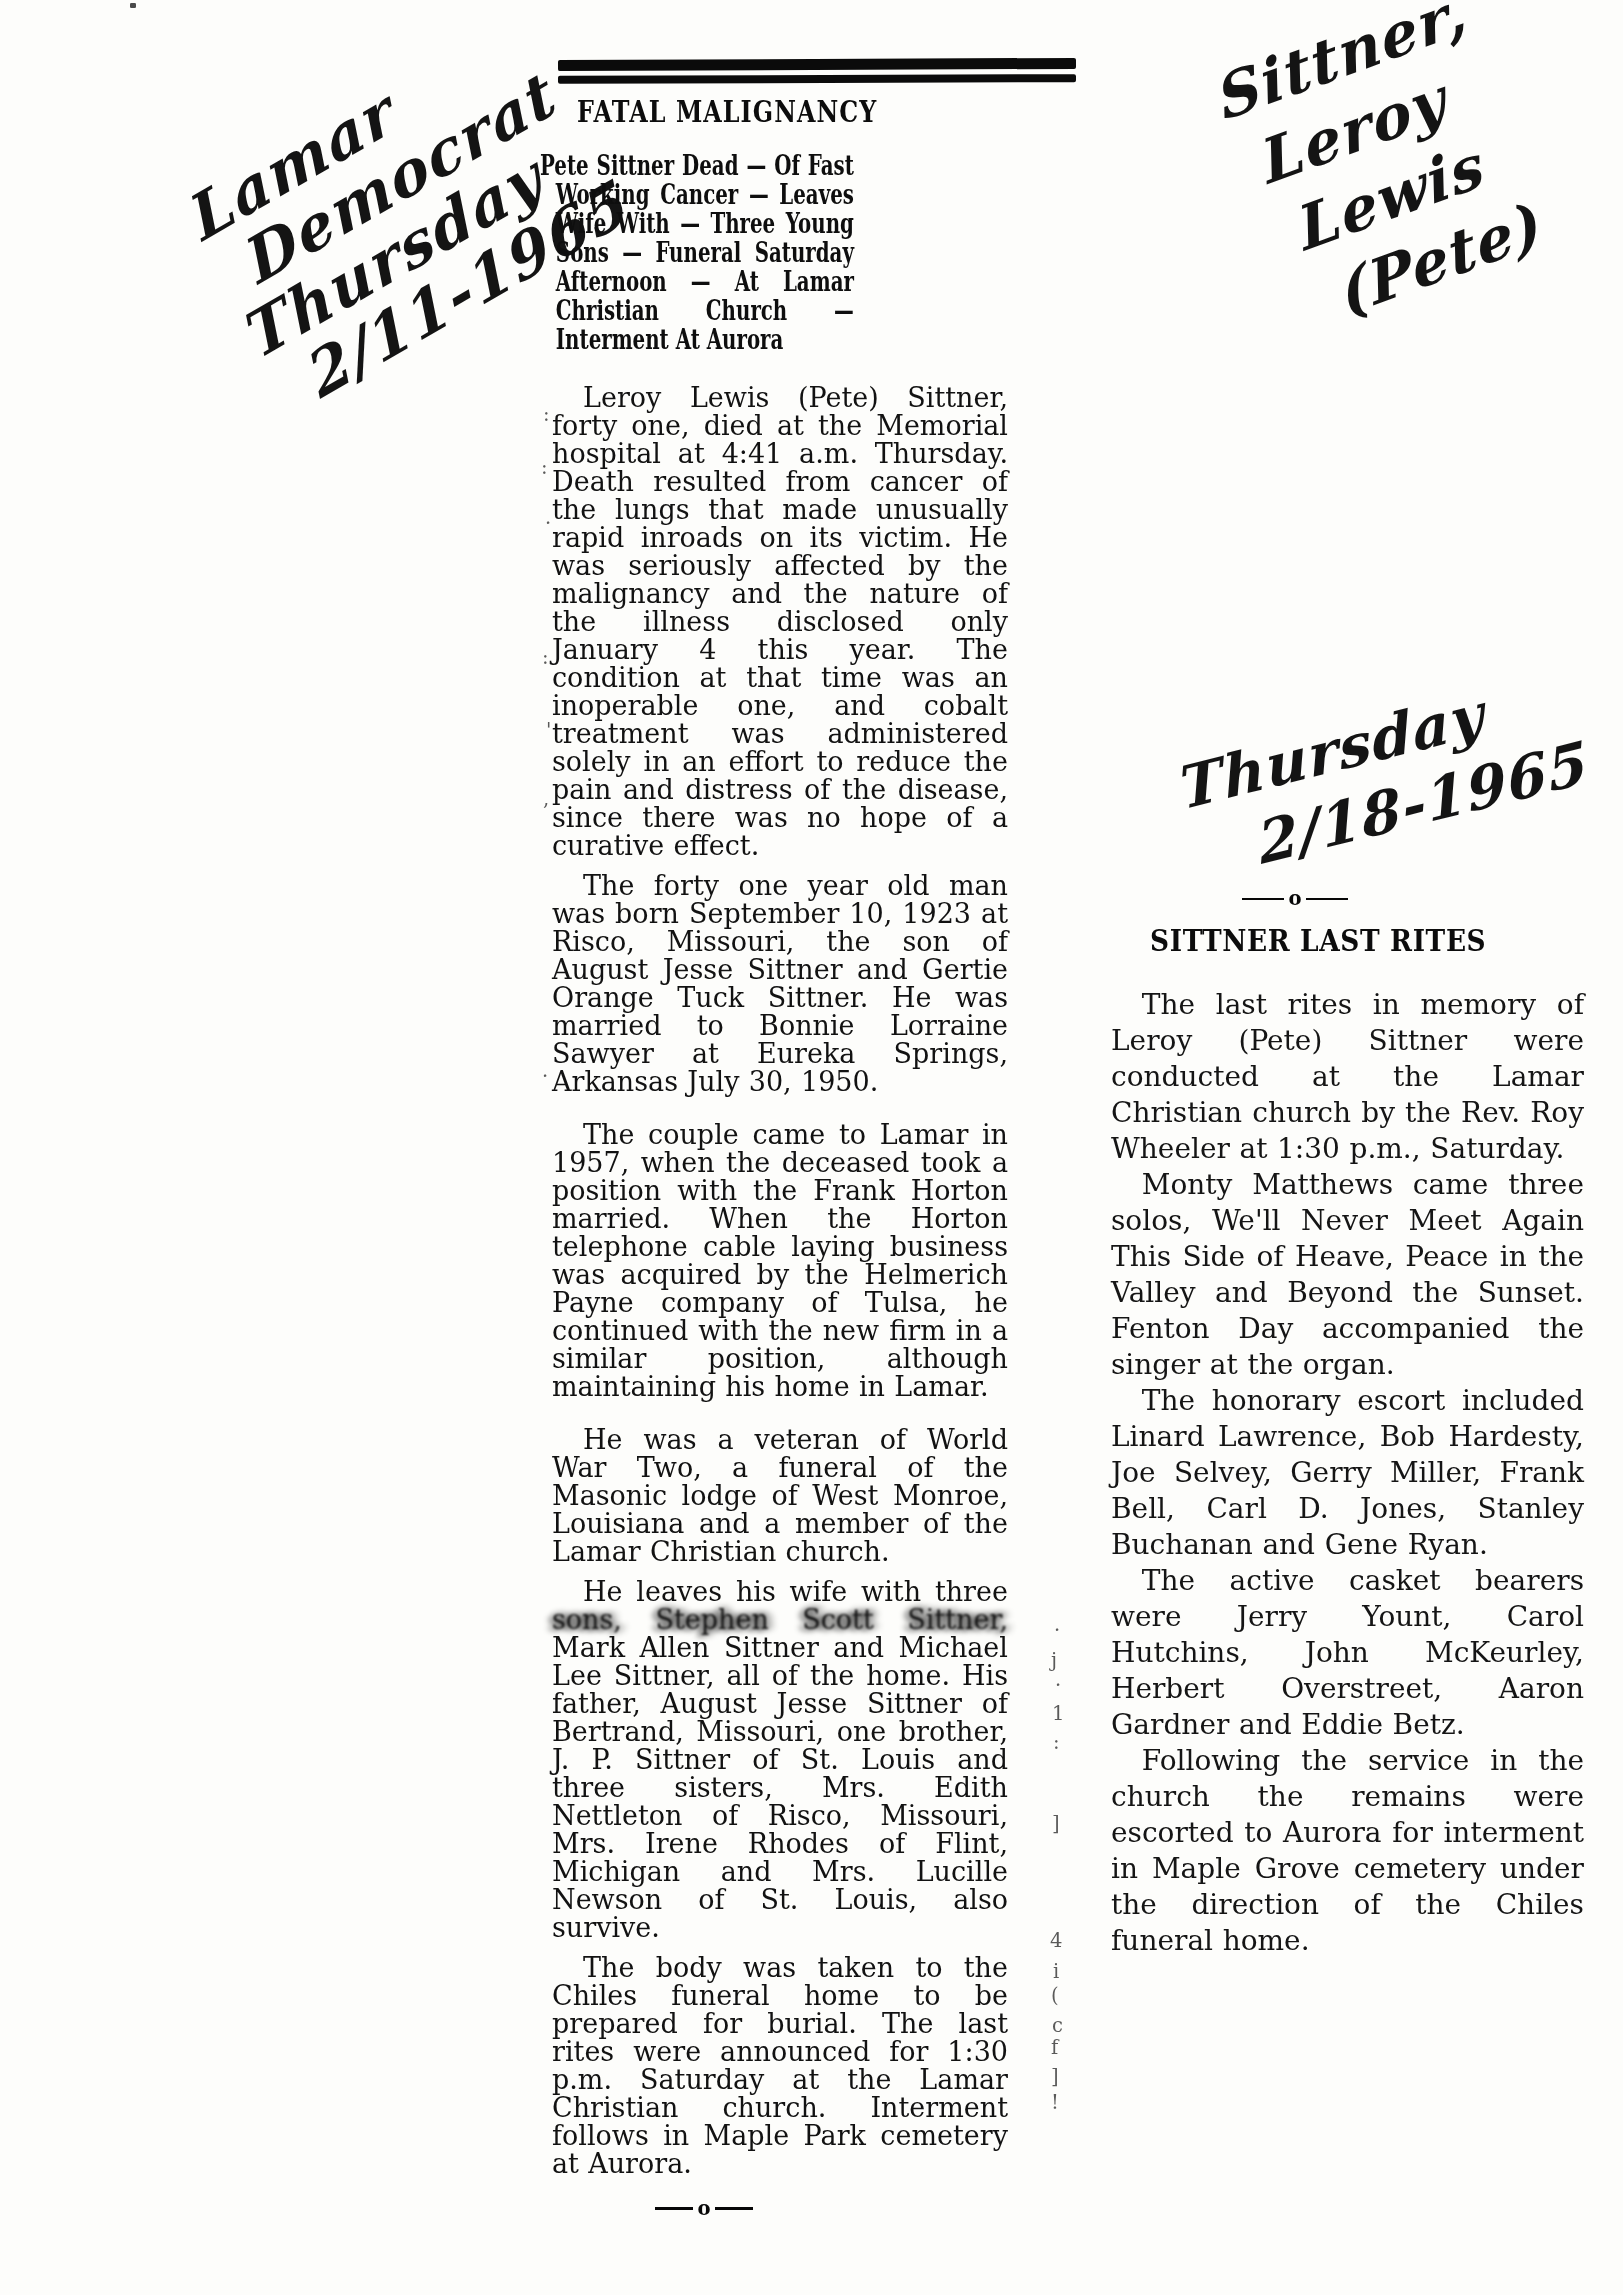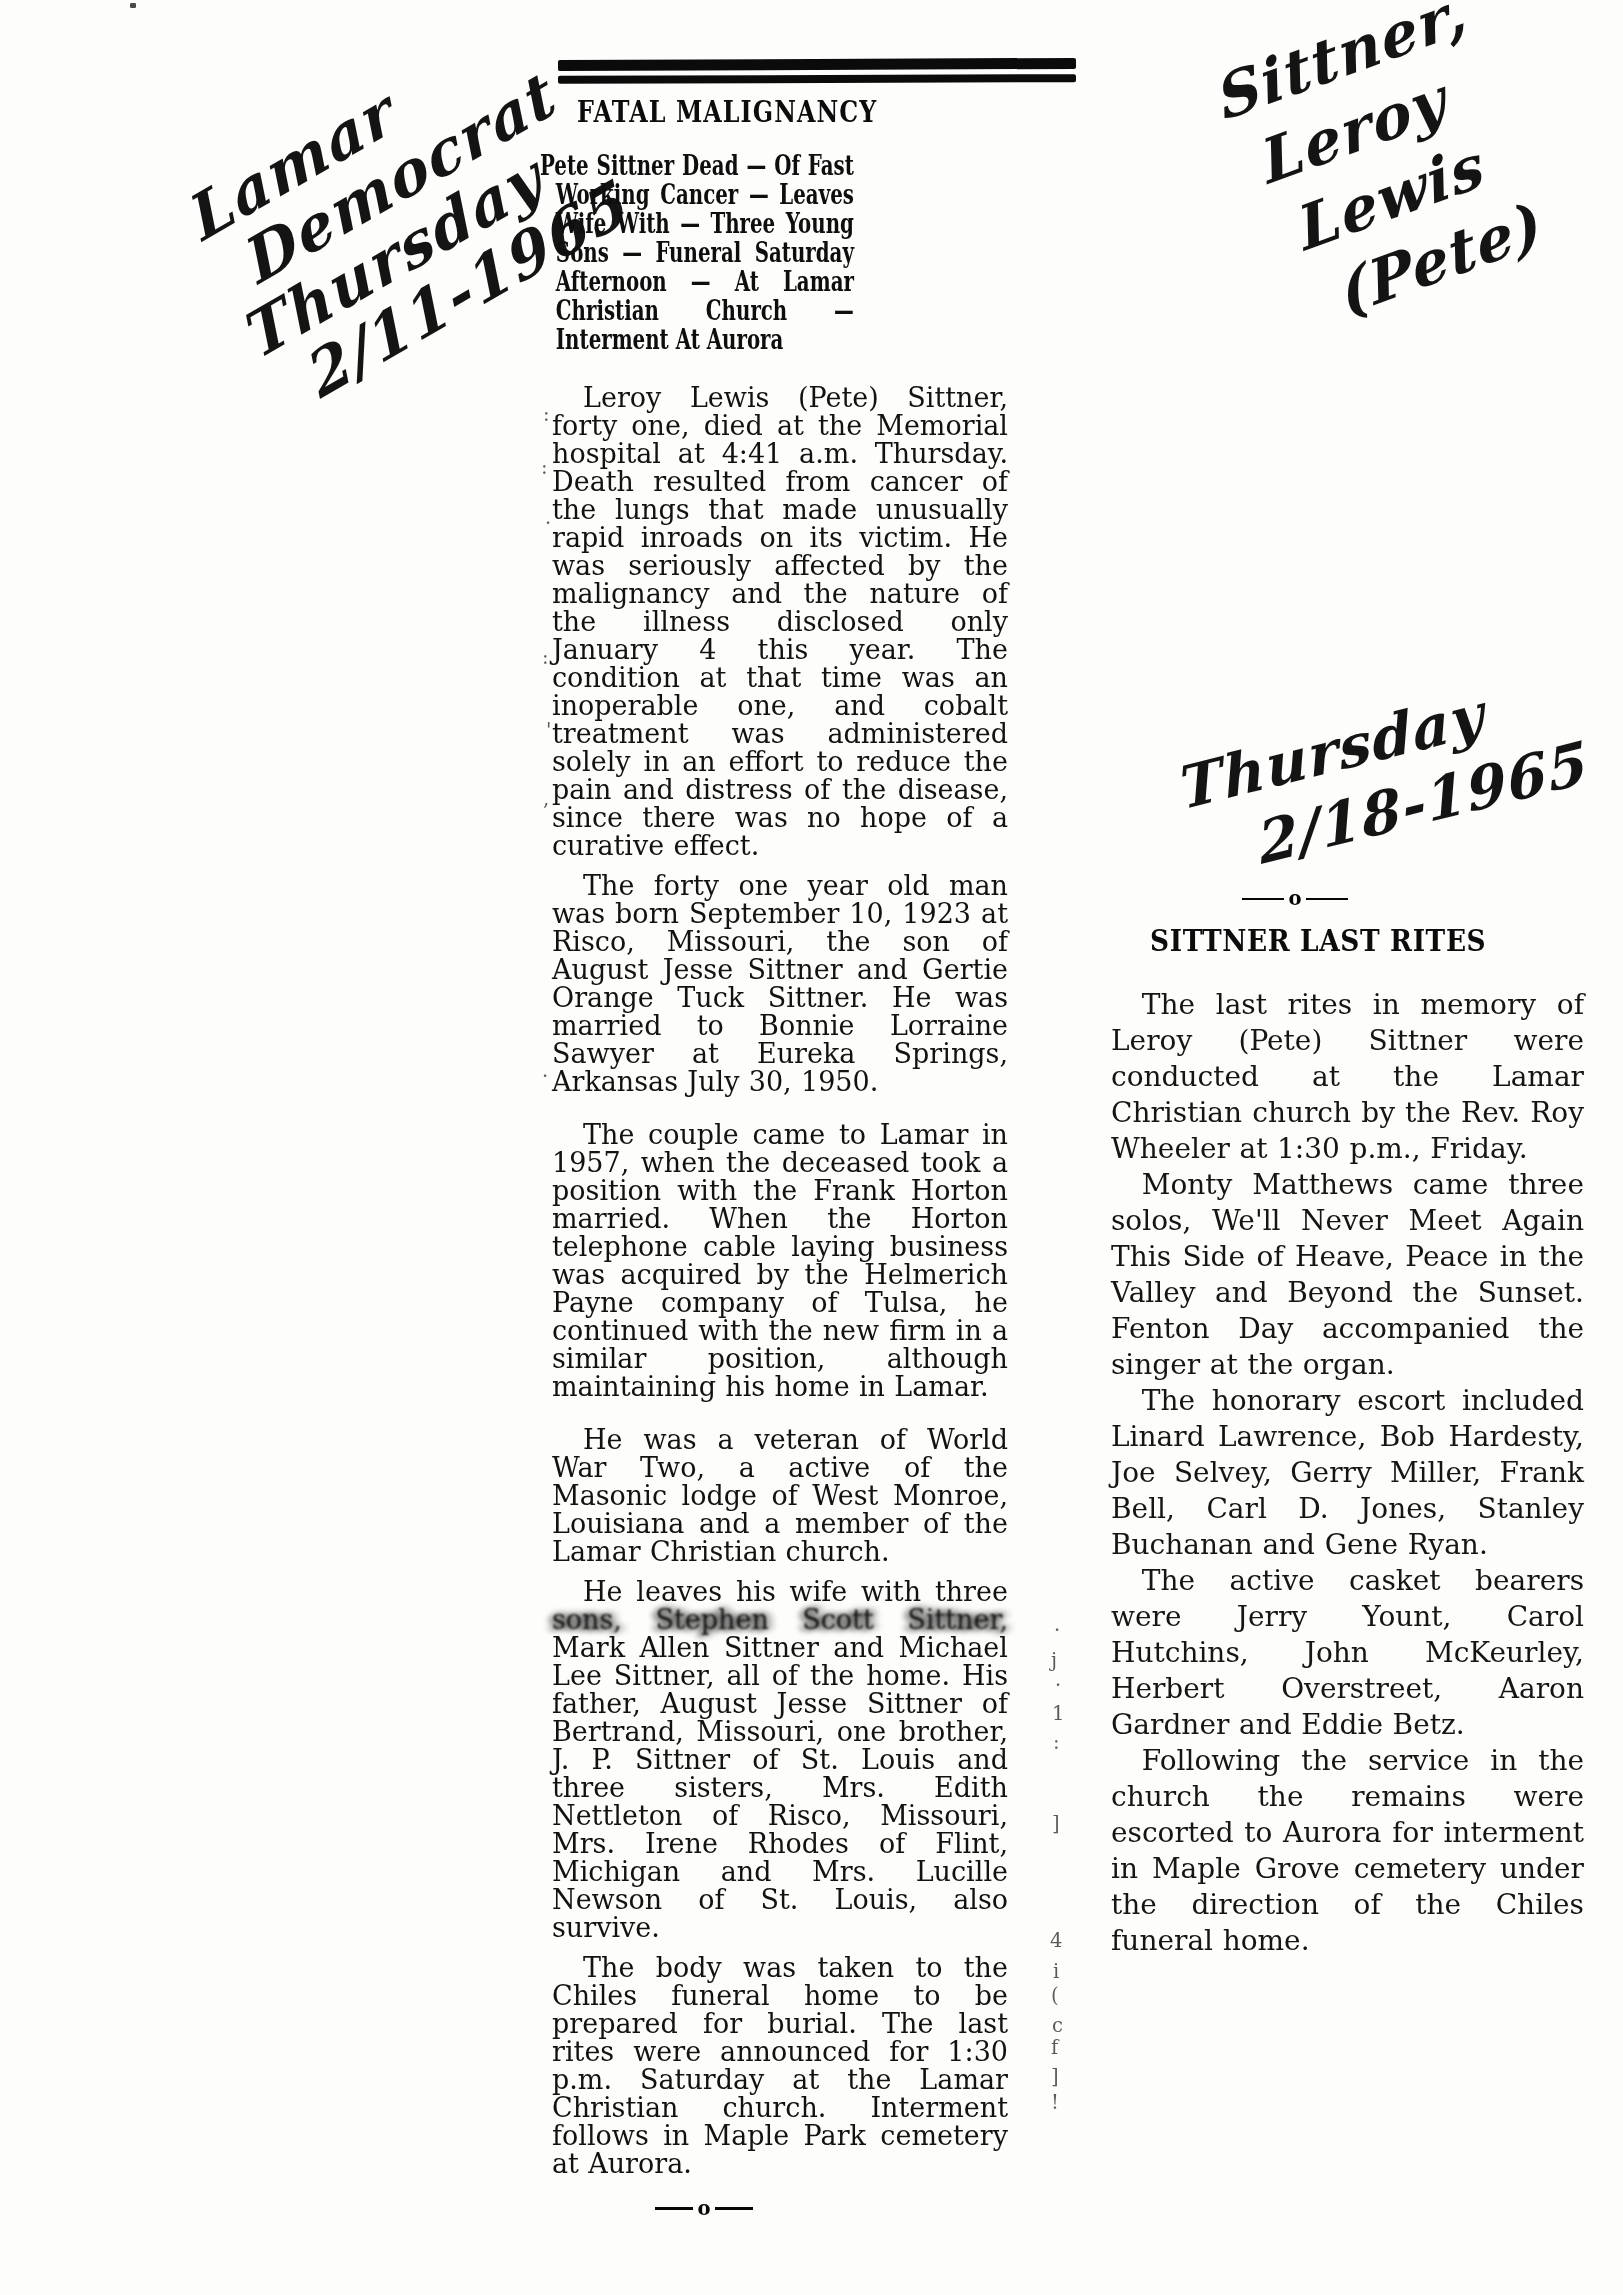--- a/index.html
+++ b/index.html
@@ -97,40 +97,40 @@
   <div class="rule rule-1"></div>
   <div class="rule rule-2"></div>
 
   <section class="col-left">
     <h1 class="headline-left">FATAL MALIGNANCY</h1>
     <h2 class="subhead">Pete Sittner Dead — Of Fast Working Cancer — Leaves Wife With — Three Young Sons — Funeral Saturday Afternoon — At Lamar Christian Church — Interment At Aurora</h2>
     <div class="body-left">
       <p>Leroy Lewis (Pete) Sittner, forty one, died at the Memorial hospital at 4:41 a.m. Thursday. Death resulted from cancer of the lungs that made unusually rapid inroads on its victim. He was seriously affected by the malignancy and the nature of the illness disclosed only January 4 this year. The condition at that time was an inoperable one, and cobalt treatment was administered solely in an effort to reduce the pain and distress of the disease, since there was no hope of a curative effect.</p>
       <p>The forty one year old man was born September 10, 1923 at Risco, Missouri, the son of August Jesse Sittner and Gertie Orange Tuck Sittner. He was married to Bonnie Lorraine Sawyer at Eureka Springs, Arkansas July 30, 1950.</p>
       <p class="gap-top">The couple came to Lamar in 1957, when the deceased took a position with the Frank Horton married. When the Horton telephone cable laying business was acquired by the Helmerich Payne company of Tulsa, he continued with the new firm in a similar position, although maintaining his home in Lamar.</p>
-      <p class="gap-top">He was a veteran of World War Two, a active of the Masonic lodge of West Monroe, Louisiana and a member of the Lamar Christian church.</p>
+      <p class="gap-top">He was a veteran of World War Two, a funeral of the Masonic lodge of West Monroe, Louisiana and a member of the Lamar Christian church.</p>
       <p><span>He leaves his wife with three</span> <span class="smudge">sons, Stephen Scott Sittner,</span> <span>Mark Allen Sittner and Michael Lee Sittner, all of the home. His father, August Jesse Sittner of Bertrand, Missouri, one brother, J. P. Sittner of St. Louis and three sisters, Mrs. Edith Nettleton of Risco, Missouri, Mrs. Irene Rhodes of Flint, Michigan and Mrs. Lucille Newson of St. Louis, also survive.</span></p>
       <p>The body was taken to the Chiles funeral home to be prepared for burial. The last rites were announced for 1:30 p.m. Saturday at the Lamar Christian church. Interment follows in Maple Park cemetery at Aurora.</p>
     </div>
     <div class="divider divider-left">
       <span class="bar"></span>
       <span class="o">o</span>
       <span class="bar"></span>
     </div>
   </section>
 
   <section class="col-right">
     <div class="divider divider-right">
       <span class="bar"></span>
       <span class="o">o</span>
       <span class="bar"></span>
     </div>
     <h1 class="headline-right">SITTNER LAST RITES</h1>
     <div class="body-right">
-      <p>The last rites in memory of Leroy (Pete) Sittner were conducted at the Lamar Christian church by the Rev. Roy Wheeler at 1:30 p.m., Friday.</p>
+      <p>The last rites in memory of Leroy (Pete) Sittner were conducted at the Lamar Christian church by the Rev. Roy Wheeler at 1:30 p.m., Saturday.</p>
       <p>Monty Matthews came three solos, We'll Never Meet Again This Side of Heave, Peace in the Valley and Beyond the Sunset. Fenton Day accompanied the singer at the organ.</p>
       <p>The honorary escort included Linard Lawrence, Bob Hardesty, Joe Selvey, Gerry Miller, Frank Bell, Carl D. Jones, Stanley Buchanan and Gene Ryan.</p>
       <p>The active casket bearers were Jerry Yount, Carol Hutchins, John McKeurley, Herbert Overstreet, Aaron Gardner and Eddie Betz.</p>
       <p>Following the service in the church the remains were escorted to Aurora for interment in Maple Grove cemetery under the direction of the Chiles funeral home.</p>
     </div>
   </section>
 
   <div class="noise">
     <span style="left:543px;top:405px">:</span>
     <span style="left:541px;top:458px">:</span>

